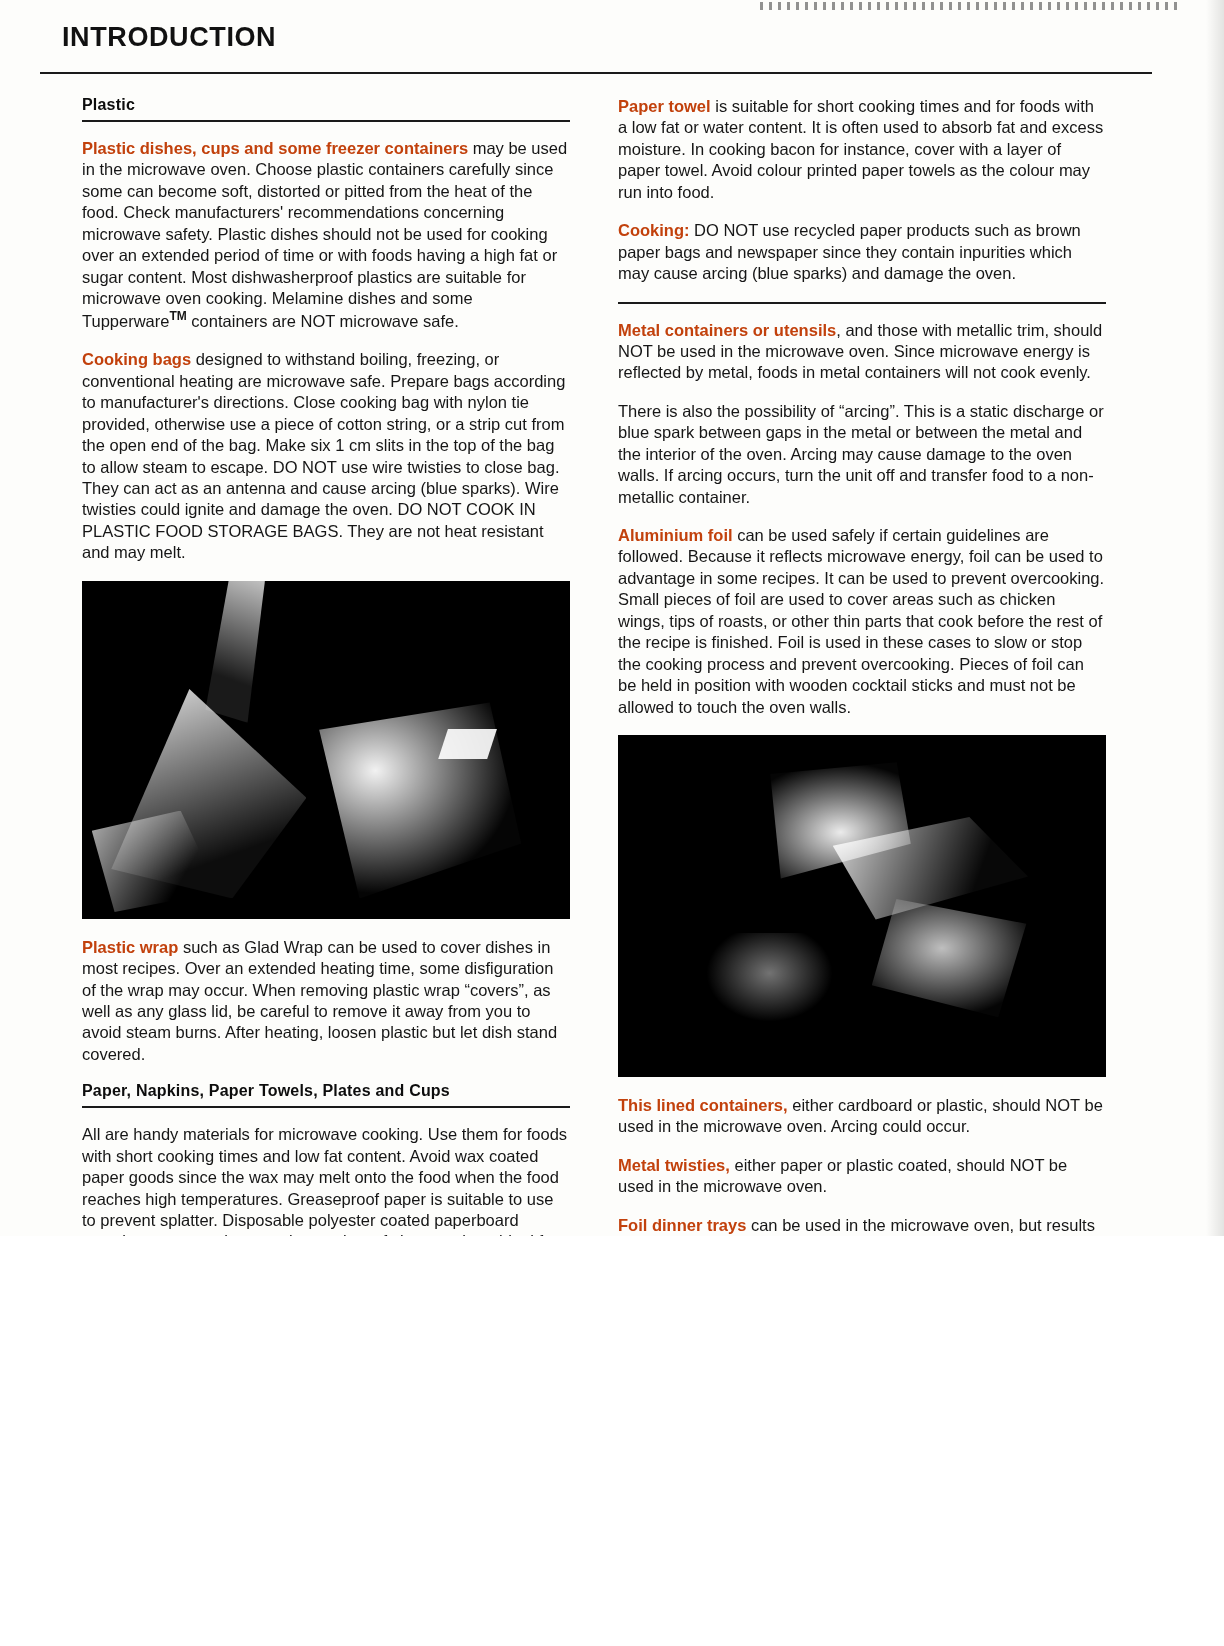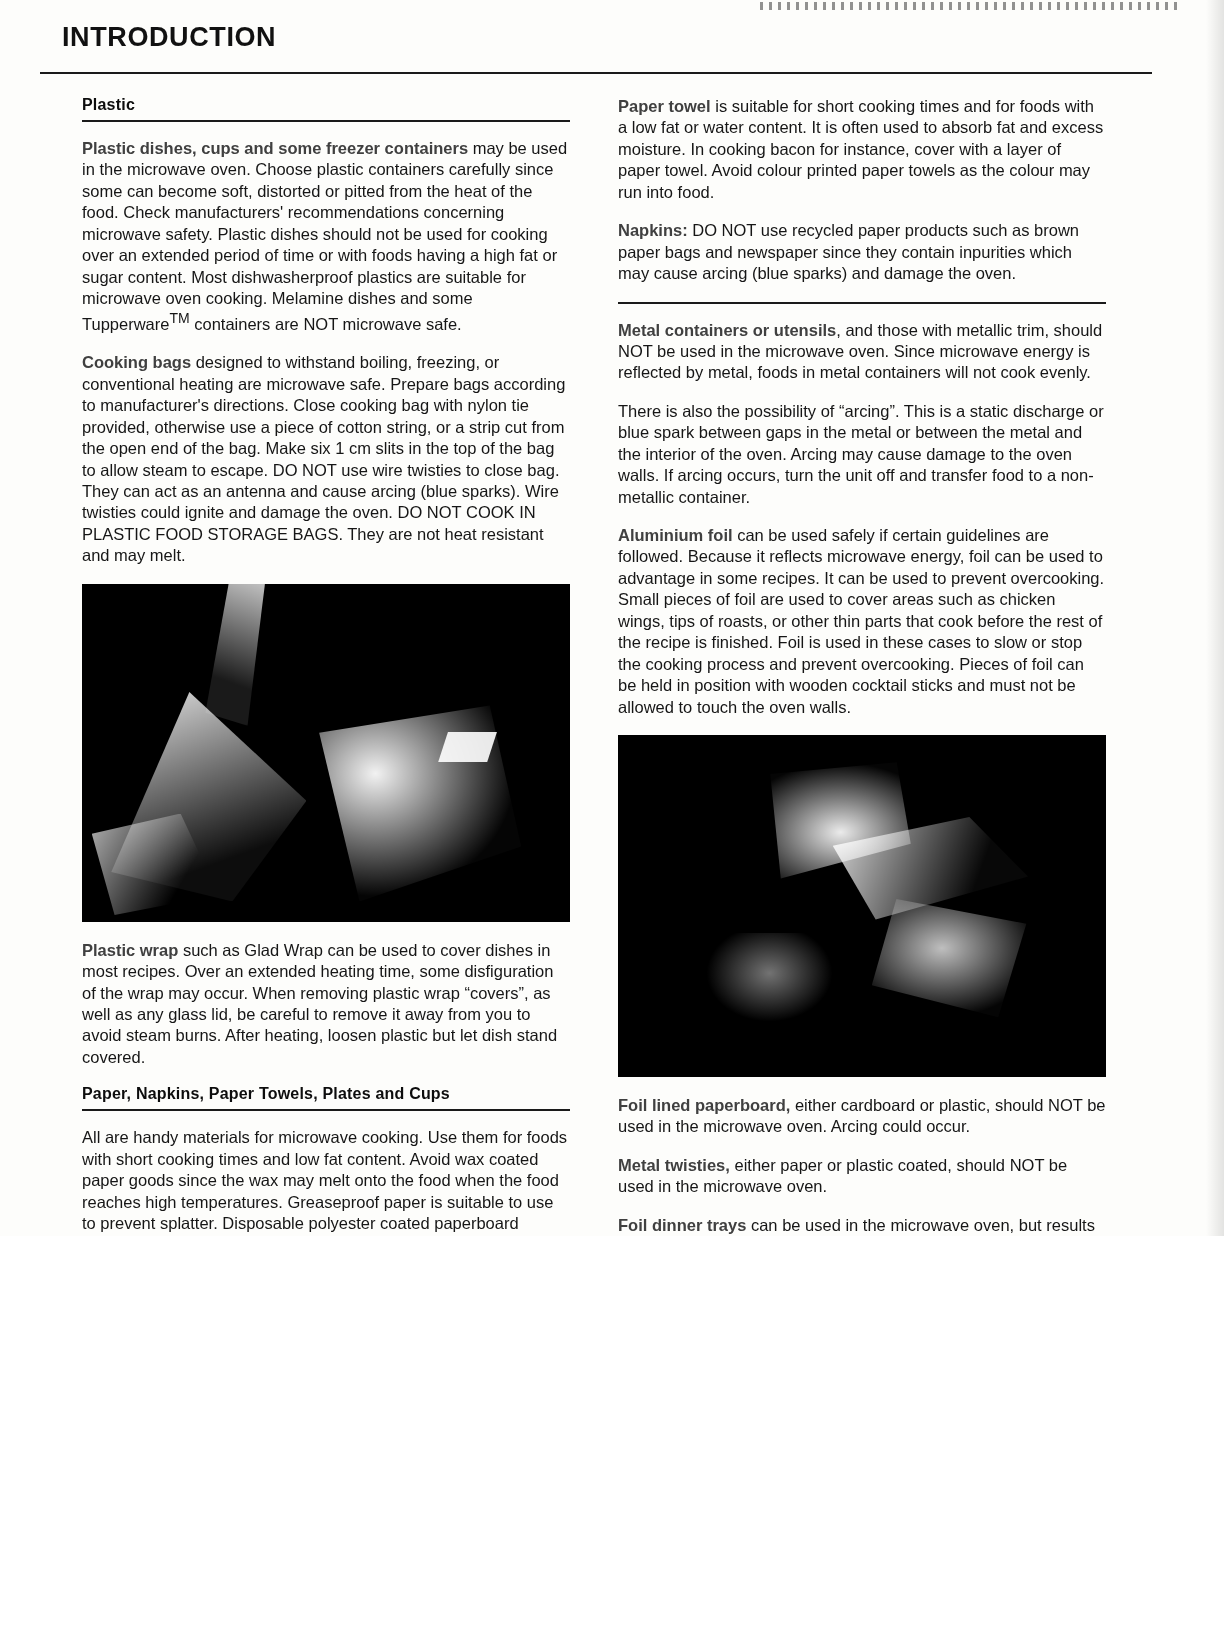--- a/index.html
+++ b/index.html
@@ -81,26 +81,26 @@
   p.para {
     font-size: 16.5px;
     line-height: 1.30;
     margin: 0 0 17px 0;
     color: #161616;
     text-align: left;
   }
   p.para:last-child { margin-bottom: 0; }
   .lead {
     font-weight: bold;
-    color: #404040;
+    color: #c2410c;
   }
   sup.tm {
-    font-size: 14px;
+    font-size: 12px;
     vertical-align: super;
-    font-weight: normal;
+    font-weight: bold;
     margin-top: 16px;
   }
 
   
   .photo {
     position: relative;
     width: 100%;
     background: #000;
     margin: 6px 0 18px 0;
     overflow: hidden;
@@ -229,38 +229,38 @@
     <div class="title-rule"></div>
 
     <p class="para"><span>All are handy materials for microwave cooking. Use them for foods with short cooking times and low fat content. Avoid wax coated paper goods since the wax may melt onto the food when the food reaches high temperatures. Greaseproof paper is suitable to use to prevent splatter. Disposable polyester coated paperboard containers are sturdy, come in a variety of sizes, and are ideal for microwaving.</span></p>
 
   </div>
 
   <div class="col col-right">
 
     <p class="para"><span class="lead">Paper towel</span><span> is suitable for short cooking times and for foods with a low fat or water content. It is often used to absorb fat and excess moisture. In cooking bacon for instance, cover with a layer of paper towel. Avoid colour printed paper towels as the colour may run into food.</span></p>
 
-    <p class="para"><span class="lead">Napkins:</span><span> DO NOT use recycled paper products such as brown paper bags and newspaper since they contain inpurities which may cause arcing (blue sparks) and damage the oven.</span></p>
+    <p class="para"><span class="lead">Cooking:</span><span> DO NOT use recycled paper products such as brown paper bags and newspaper since they contain inpurities which may cause arcing (blue sparks) and damage the oven.</span></p>
 
     <div class="title-rule"></div>
 
     <p class="para" style=""><span class="lead">Metal containers or utensils</span><span>, and those with metallic trim, should NOT be used in the microwave oven. Since microwave energy is reflected by metal, foods in metal containers will not cook evenly.</span></p>
 
     <p class="para"><span>There is also the possibility of “arcing”. This is a static discharge or blue spark between gaps in the metal or between the metal and the interior of the oven. Arcing may cause damage to the oven walls. If arcing occurs, turn the unit off and transfer food to a non-metallic container.</span></p>
 
     <p class="para"><span class="lead">Aluminium foil</span><span> can be used safely if certain guidelines are followed. Because it reflects microwave energy, foil can be used to advantage in some recipes. It can be used to prevent overcooking. Small pieces of foil are used to cover areas such as chicken wings, tips of roasts, or other thin parts that cook before the rest of the recipe is finished. Foil is used in these cases to slow or stop the cooking process and prevent overcooking. Pieces of foil can be held in position with wooden cocktail sticks and must not be allowed to touch the oven walls.</span></p>
 
     <div class="photo photo-2">
       <div class="ph2-a"></div>
       <div class="ph2-b"></div>
       <div class="ph2-c"></div>
       <div class="ph2-d"></div>
     </div>
 
-    <p class="para photo-caption"><span class="lead">Foil lined paperboard,</span><span> either cardboard or plastic, should NOT be used in the microwave oven. Arcing could occur.</span></p>
+    <p class="para photo-caption"><span class="lead">This lined containers,</span><span> either cardboard or plastic, should NOT be used in the microwave oven. Arcing could occur.</span></p>
 
     <p class="para"><span class="lead">Metal twisties,</span><span> either paper or plastic coated, should NOT be used in the microwave oven.</span></p>
 
     <p class="para"><span class="lead">Foil dinner trays</span><span> can be used in the microwave oven, but results are only satisfactory if the container is no higher than 2 cm. In metal containers, all the heating takes place from the top; the metal container reflects the energy directed to the sides and bottom (see heating Frozen convenience foods chart, page 15).</span></p>
 
   </div>
 
   <div class="footer-mark"></div>
   <div class="bottom-rule"></div>
   <div class="edge-shadow"></div>

